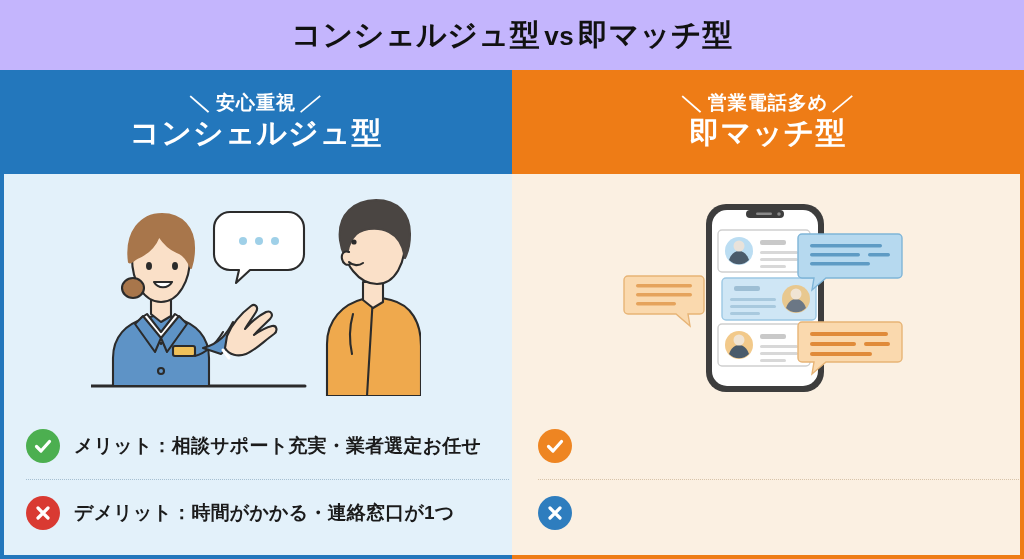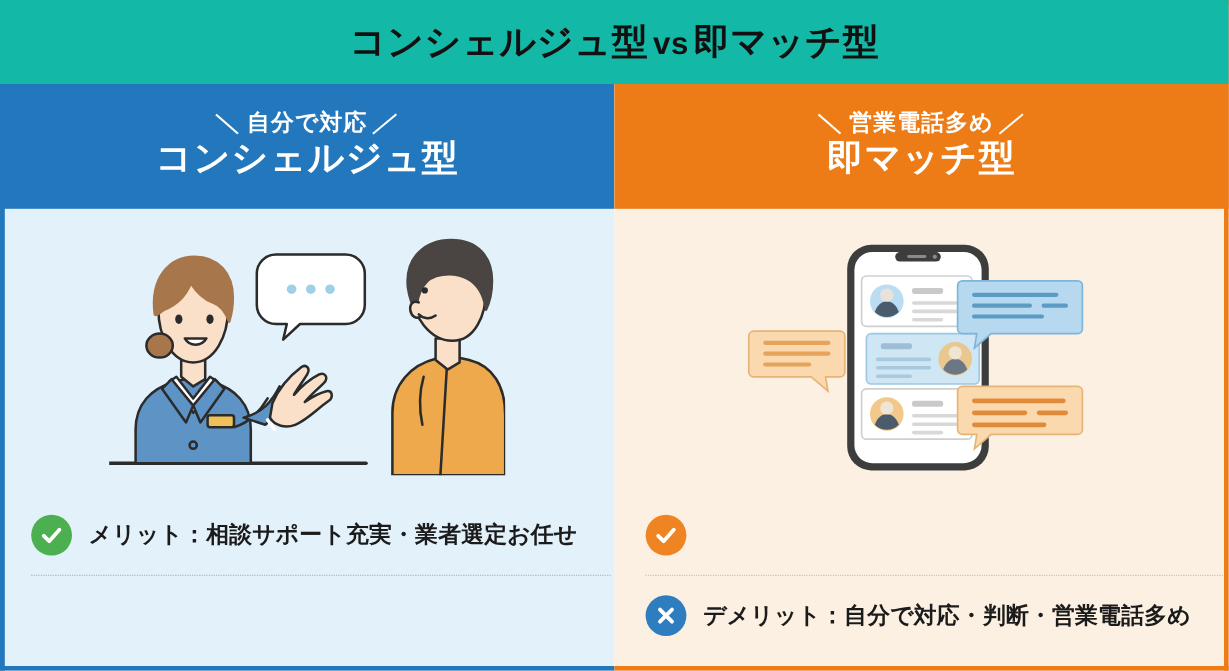--- a/index.html
+++ b/index.html
@@ -16,21 +16,21 @@
   .frame-left,.frame-right{
     position:absolute;top:0;bottom:0;width:50%;pointer-events:none;z-index:5;
     box-sizing:border-box;
   }
   .frame-left{left:0;border:4px solid #2377BC;border-right:none;}
   .frame-right{right:0;border:4px solid #EE7C16;border-left:none;}
 
   
   .title-bar{
     position:relative;z-index:6;
-    height:70px;flex:0 0 70px;background:#14b8a6;
+    height:70px;flex:0 0 70px;background:#c4b5fd;
     display:flex;align-items:center;justify-content:center;
     box-sizing:border-box;
   }
   .title-text{
     font-size:30px;font-weight:bold;color:#111111;
     letter-spacing:0.5px;white-space:nowrap;
   }
   .title-text .vs{font-size:26px;padding:0 4px;}
 
   
@@ -99,21 +99,21 @@
       <span>コンシェルジュ型</span><span class="vs">vs</span><span>即マッチ型</span>
     </div>
   </div>
 
   <div class="columns">
 
     <div class="col col-left">
 
       <div class="col-head head-blue">
         <div class="head-kicker">
-          <span class="slash l">＼</span><span>自分で対応</span><span class="slash r">／</span>
+          <span class="slash l">＼</span><span>安心重視</span><span class="slash r">／</span>
         </div>
         <div class="head-title">コンシェルジュ型</div>
       </div>
 
       <div class="illus-wrap">
 
         <svg width="330" height="200" viewBox="0 0 330 200">
           <g fill="none" stroke="#2b2b2b" stroke-width="2.1" stroke-linejoin="round" stroke-linecap="round">
 
             <g>
@@ -177,20 +177,28 @@
       </div>
 
       <div class="bullets">
         <div class="bullet-row with-div">
           <span class="badge" style="background:#4CAF50">
             <svg width="20" height="20" viewBox="0 0 20 20">
                 <path d="M3.5 10.5 L8 15 L16.5 5.5" fill="none" stroke="#ffffff" stroke-width="3.2" stroke-linecap="round" stroke-linejoin="round"></path>
               </svg>
           </span>
           <span class="bullet-text">メリット：相談サポート充実・業者選定お任せ</span>
+        </div>
+        <div class="bullet-row">
+          <span class="badge" style="background:#D93A32">
+            <svg width="20" height="20" viewBox="0 0 20 20">
+                <path d="M5 5 L15 15 M15 5 L5 15" fill="none" stroke="#ffffff" stroke-width="3.2" stroke-linecap="round"></path>
+              </svg>
+          </span>
+          <span class="bullet-text">デメリット：時間がかかる・連絡窓口が1つ</span>
         </div>
       </div>
     </div>
 
     <div class="col col-right">
 
       <div class="col-head head-orange">
         <div class="head-kicker">
           <span class="slash l">＼</span><span>営業電話多め</span><span class="slash r">／</span>
         </div>
@@ -274,19 +282,18 @@
                 <path d="M3.5 10.5 L8 15 L16.5 5.5" fill="none" stroke="#ffffff" stroke-width="3.2" stroke-linecap="round" stroke-linejoin="round"></path>
               </svg>
           </span>
         </div>
         <div class="bullet-row">
           <span class="badge" style="background:#2E7DBE">
             <svg width="20" height="20" viewBox="0 0 20 20">
                 <path d="M5 5 L15 15 M15 5 L5 15" fill="none" stroke="#ffffff" stroke-width="3.2" stroke-linecap="round"></path>
               </svg>
           </span>
-          <span class="bullet-text">デメリット：自分で対応・判断・営業電話多め</span>
         </div>
       </div>
     </div>
 
   </div>
 </div>
 
 </body></html>

